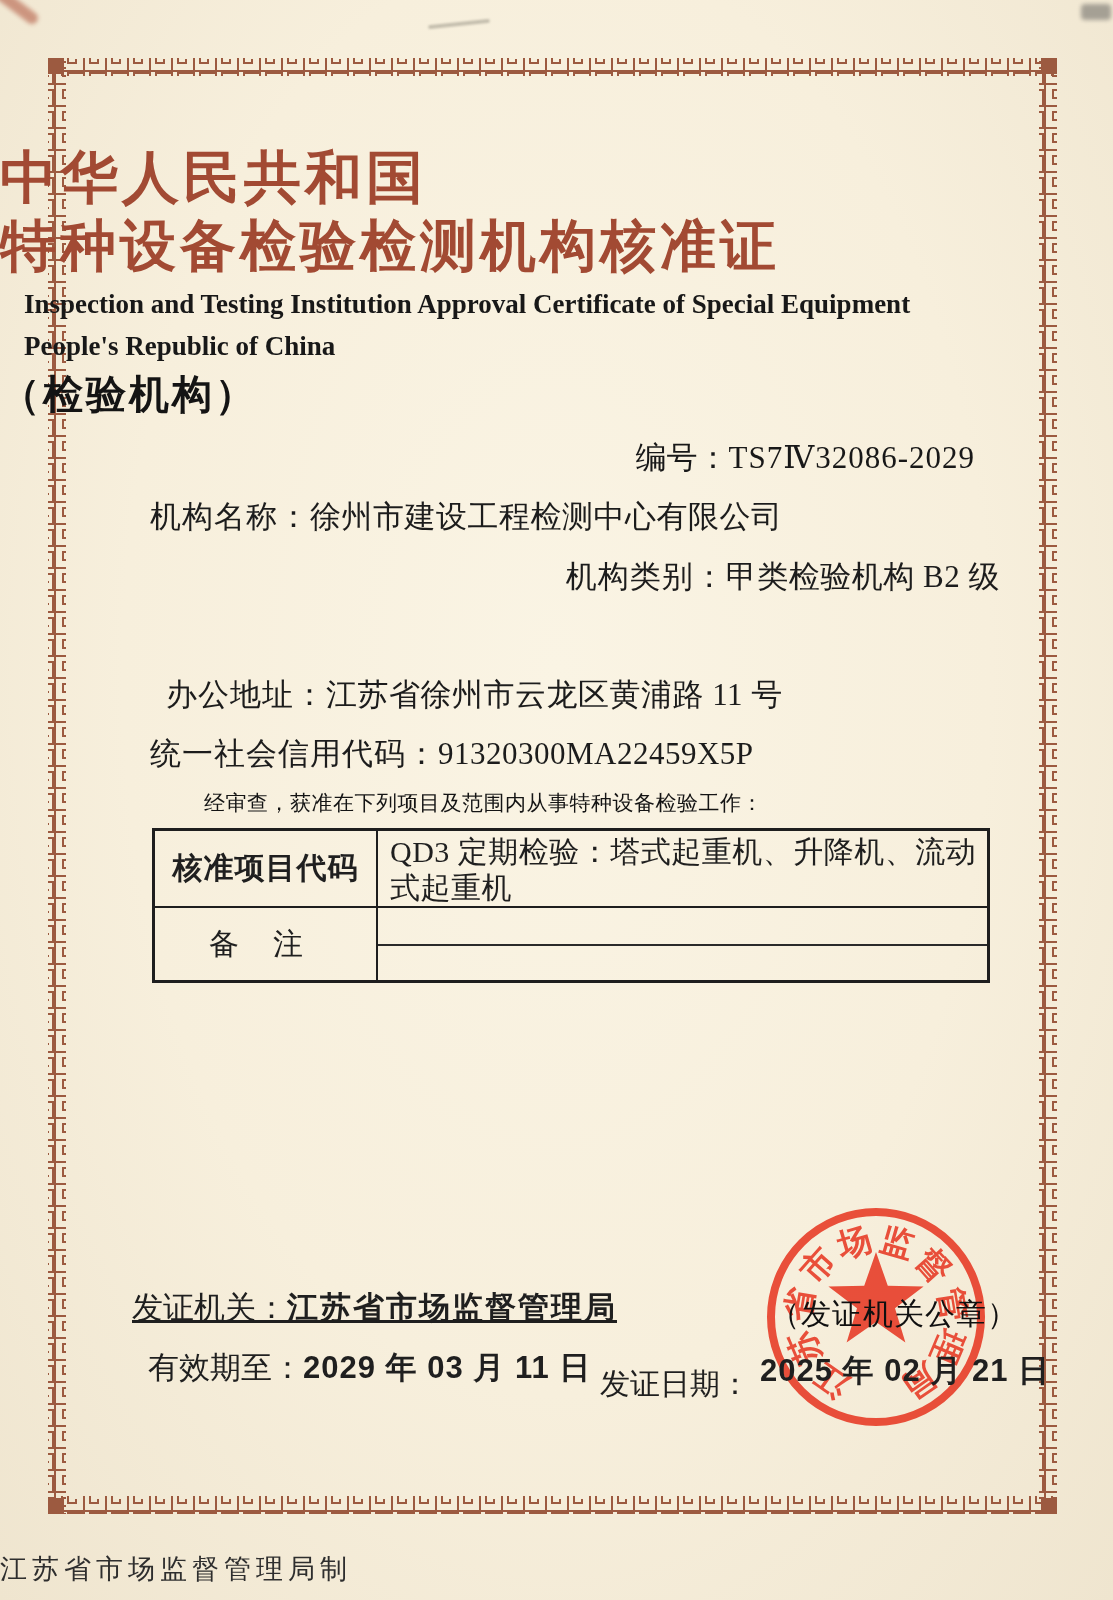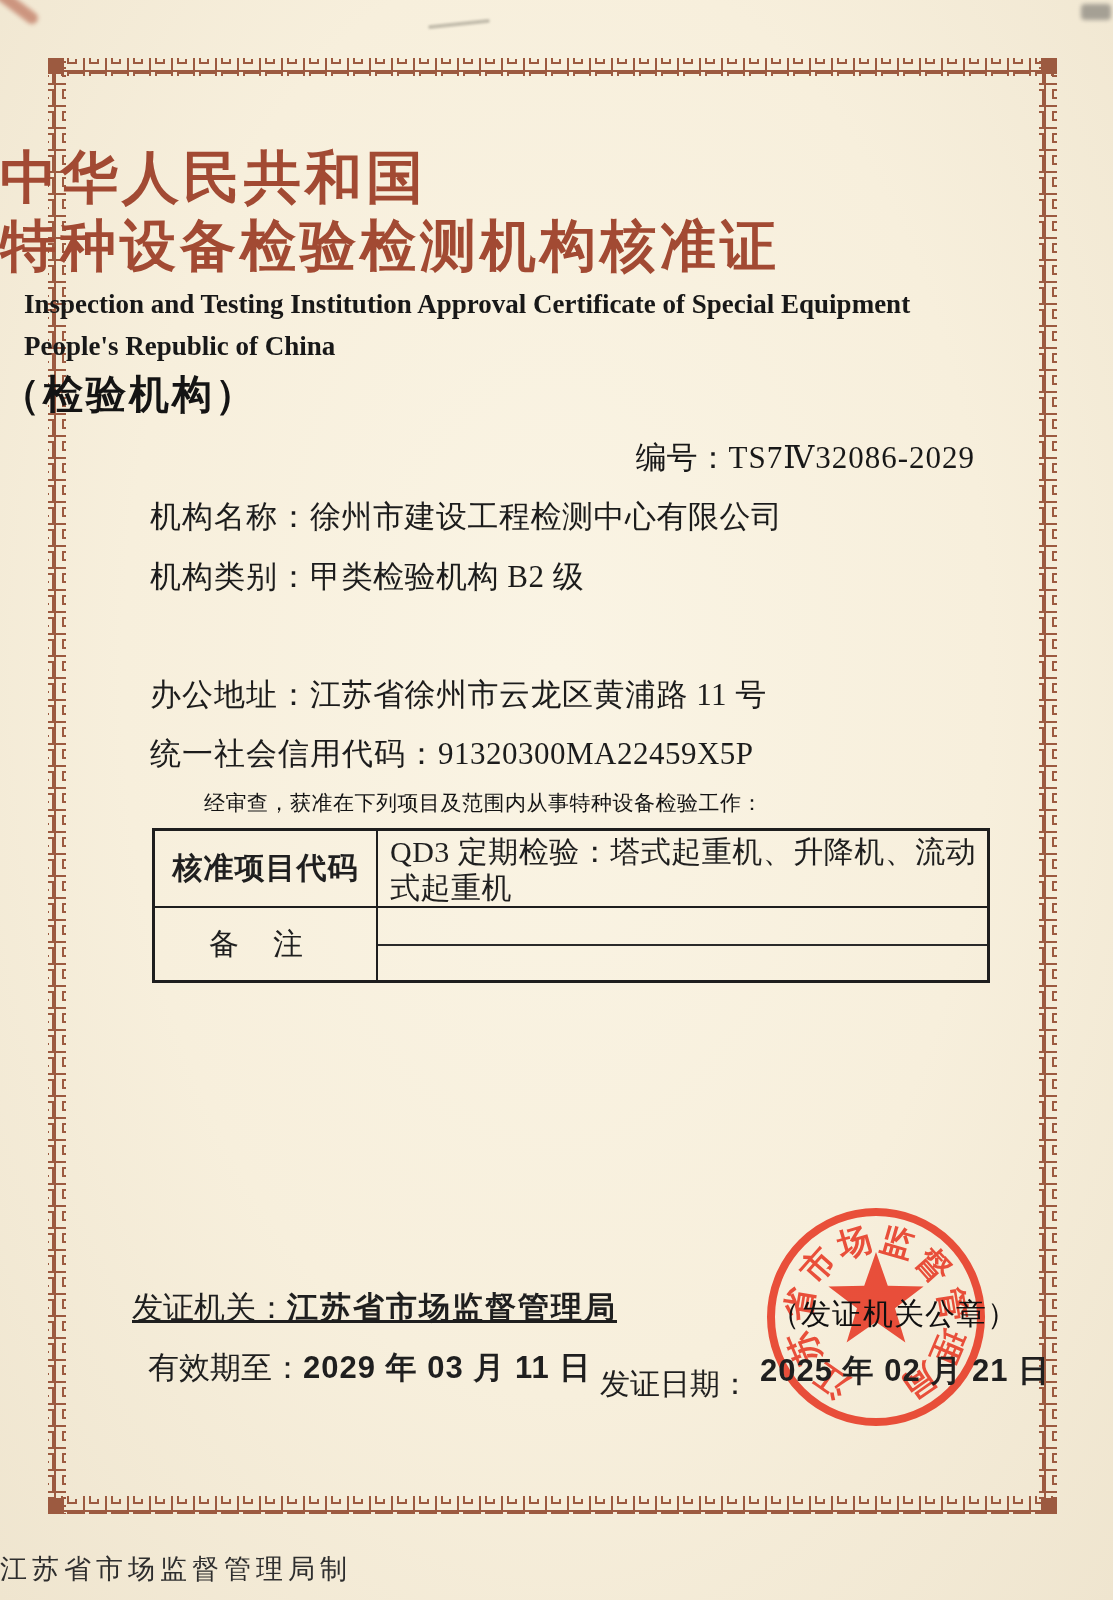--- a/index.html
+++ b/index.html
@@ -36,21 +36,21 @@
     font-weight:700;color:#181818;font-size:27px;padding-left:24px;
   }
   .en1{top:289px;}
   .en2{top:331px;}
   .subtitle{top:367px;font-size:40px;font-weight:700;color:#141414;letter-spacing:3px;}
   .certno{top:437px;left:0;width:975px;text-align:right;font-size:31px;color:#181818;}
   .certno .no{font-family:"Liberation Serif","DejaVu Serif",serif;letter-spacing:1px;}
   .field{left:150px;width:850px;font-size:31px;color:#1c1c1c;white-space:nowrap;}
   .field .lbl{letter-spacing:1px;}
   .field .val{letter-spacing:.5px;}
-  .f1{top:496px;} .f2{top:556px;} .f3{top:615px;} .f4{top:674px;} .f5{top:733px;}
+  .f1{top:496px;} .f2{top:556px;text-align:right;} .f3{top:615px;} .f4{top:674px;margin-left:16px;} .f5{top:733px;}
   .stmt{left:204px;top:789px;font-size:21px;color:#141414;letter-spacing:.5px;}
   
   .apv-table{position:absolute;left:152px;top:828px;width:832px;height:149px;
     border:3px solid #1e1e1e;z-index:2;background:transparent;}
   .col-div{position:absolute;left:221px;top:0;bottom:0;width:2px;background:#1e1e1e;}
   .row-div{position:absolute;left:0;right:0;top:75px;height:2px;background:#1e1e1e;}
   .sub-div{position:absolute;left:223px;right:0;top:113px;height:2px;background:#2a2a2a;}
   .cell-l1{position:absolute;left:0;top:0;width:221px;height:75px;display:flex;
     align-items:center;justify-content:center;font-weight:700;font-size:30px;
     font-family:"Liberation Sans","DejaVu Sans",sans-serif;letter-spacing:1px;}

